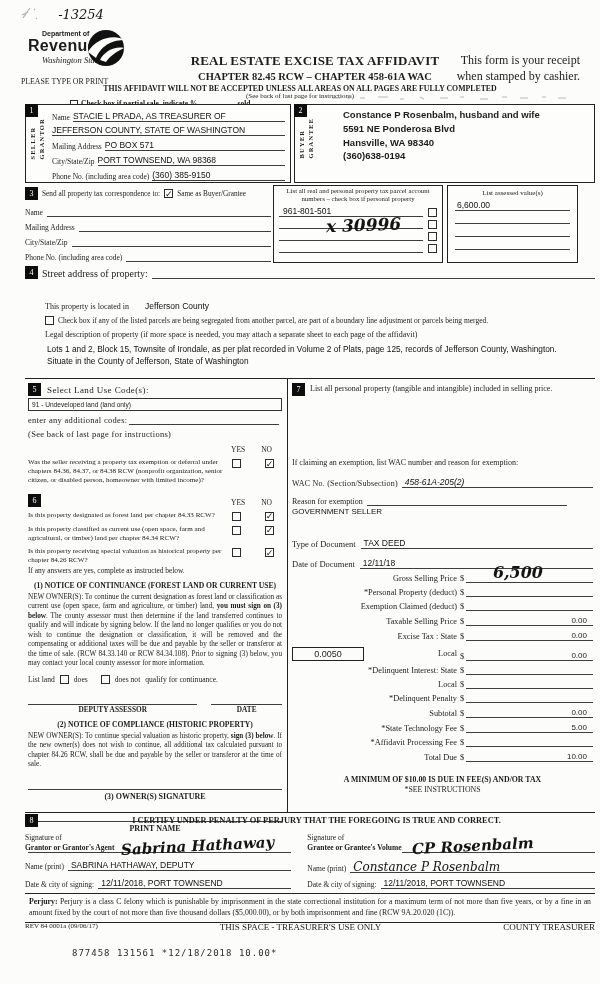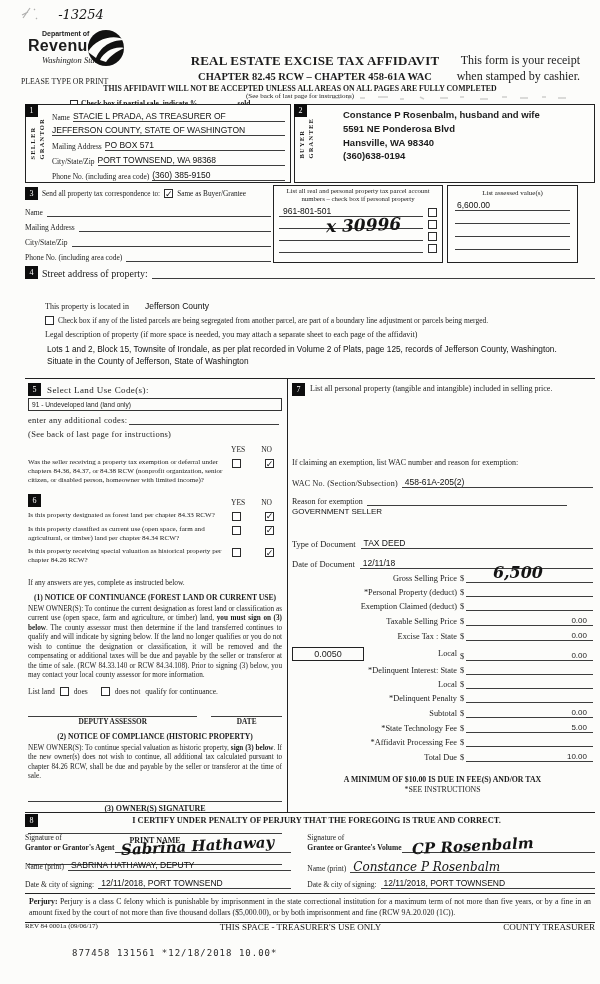--- a/index.html
+++ b/index.html
@@ -294,21 +294,21 @@
     <div class="qrow">
       <span class="qtext">Is this property receiving special valuation as historical property per chapter 84.26 RCW?</span>
       <span class="qboxes">
         <span class="cb"></span>
         <span class="cb">
             <span class="cbmark">✓</span>
           </span>
       </span>
     </div>
 
-    <div style="font-size:7.4px;margin-top:12px;">If any answers are yes, complete as instructed below.</div>
+    <div style="font-size:7.4px;margin-top:0;">If any answers are yes, complete as instructed below.</div>
 
     <div class="ntitle">(1) NOTICE OF CONTINUANCE  (FOREST LAND OR CURRENT USE)</div>
     <p class="notice"><span>NEW OWNER(S): To continue the current designation as forest land or classification as current use (open space, farm and agriculture, or timber) land, </span><span class="b">you must sign on (3) below</span><span>. The county assessor must then determine if the land transferred continues to qualify and will indicate by signing below. If the land no longer qualifies or you do not wish to continue the designation or classification, it will be removed and the compensating or additional taxes will be due and payable by the seller or transferor at the time of sale. (RCW 84.33.140 or RCW 84.34.108). Prior to signing (3) below, you may contact your local county assessor for more information.</span></p>
 
     <div style="display:flex;align-items:center;gap:5px;font-size:7.6px;margin-top:6px;">
       <span>List land</span>
       <span class="cb"></span>
       <span>does</span>
       <span class="cb" style="margin-left:8px;"></span>
       <span>does not</span>
@@ -339,21 +339,21 @@
       <span class="sq">7</span>
       <span style="font-size:8px;line-height:1.5;width:270px;">List all  personal property (tangible and intangible) included in selling price.</span>
     </div>
 
     <div style="height:62px;"></div>
 
     <div style="font-size:8px;">If claiming an exemption, list WAC number and reason for exemption:</div>
 
     <div class="frow" style="margin-top:10px;">
       <span style="font-size:8px;letter-spacing:.2px;padding-right:4px;">WAC No. (Section/Subsection)</span>
-      <span class="fill val" style="padding-left:3px;">458-61A-205(2)</span>
+      <span class="fill val" style="padding-left:3px;font-style:italic;">458-61A-205(2)</span>
     </div>
 
     <div class="frow" style="margin-top:9px;">
       <span style="font-size:8px;padding-right:4px;">Reason for exemption</span>
       <span class="fill" style="max-width:200px;"></span>
     </div>
     <div class="val" style="font-size:8px;margin-top:1px;">GOVERNMENT SELLER</div>
 
     <div class="frow" style="margin-top:22px;">
       <span style="font-size:8.5px;padding-right:5px;">Type of Document</span>

